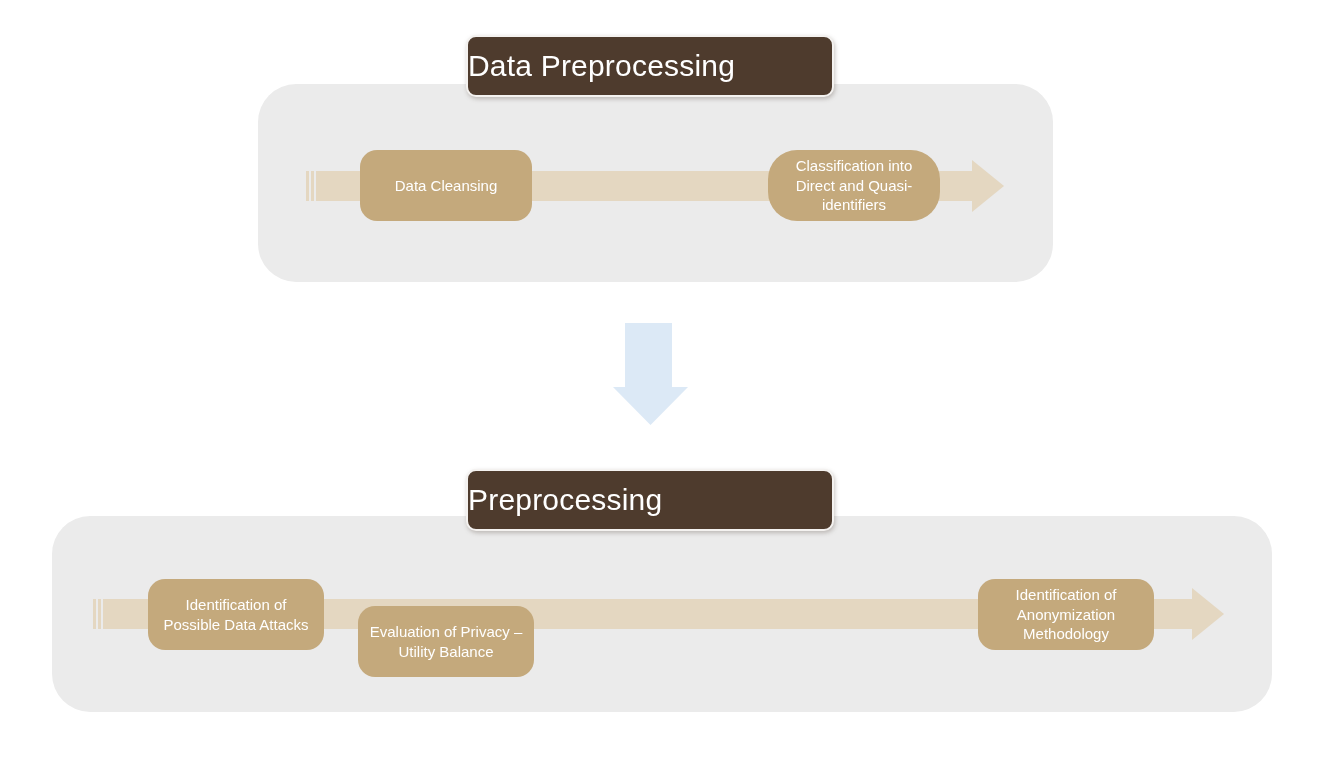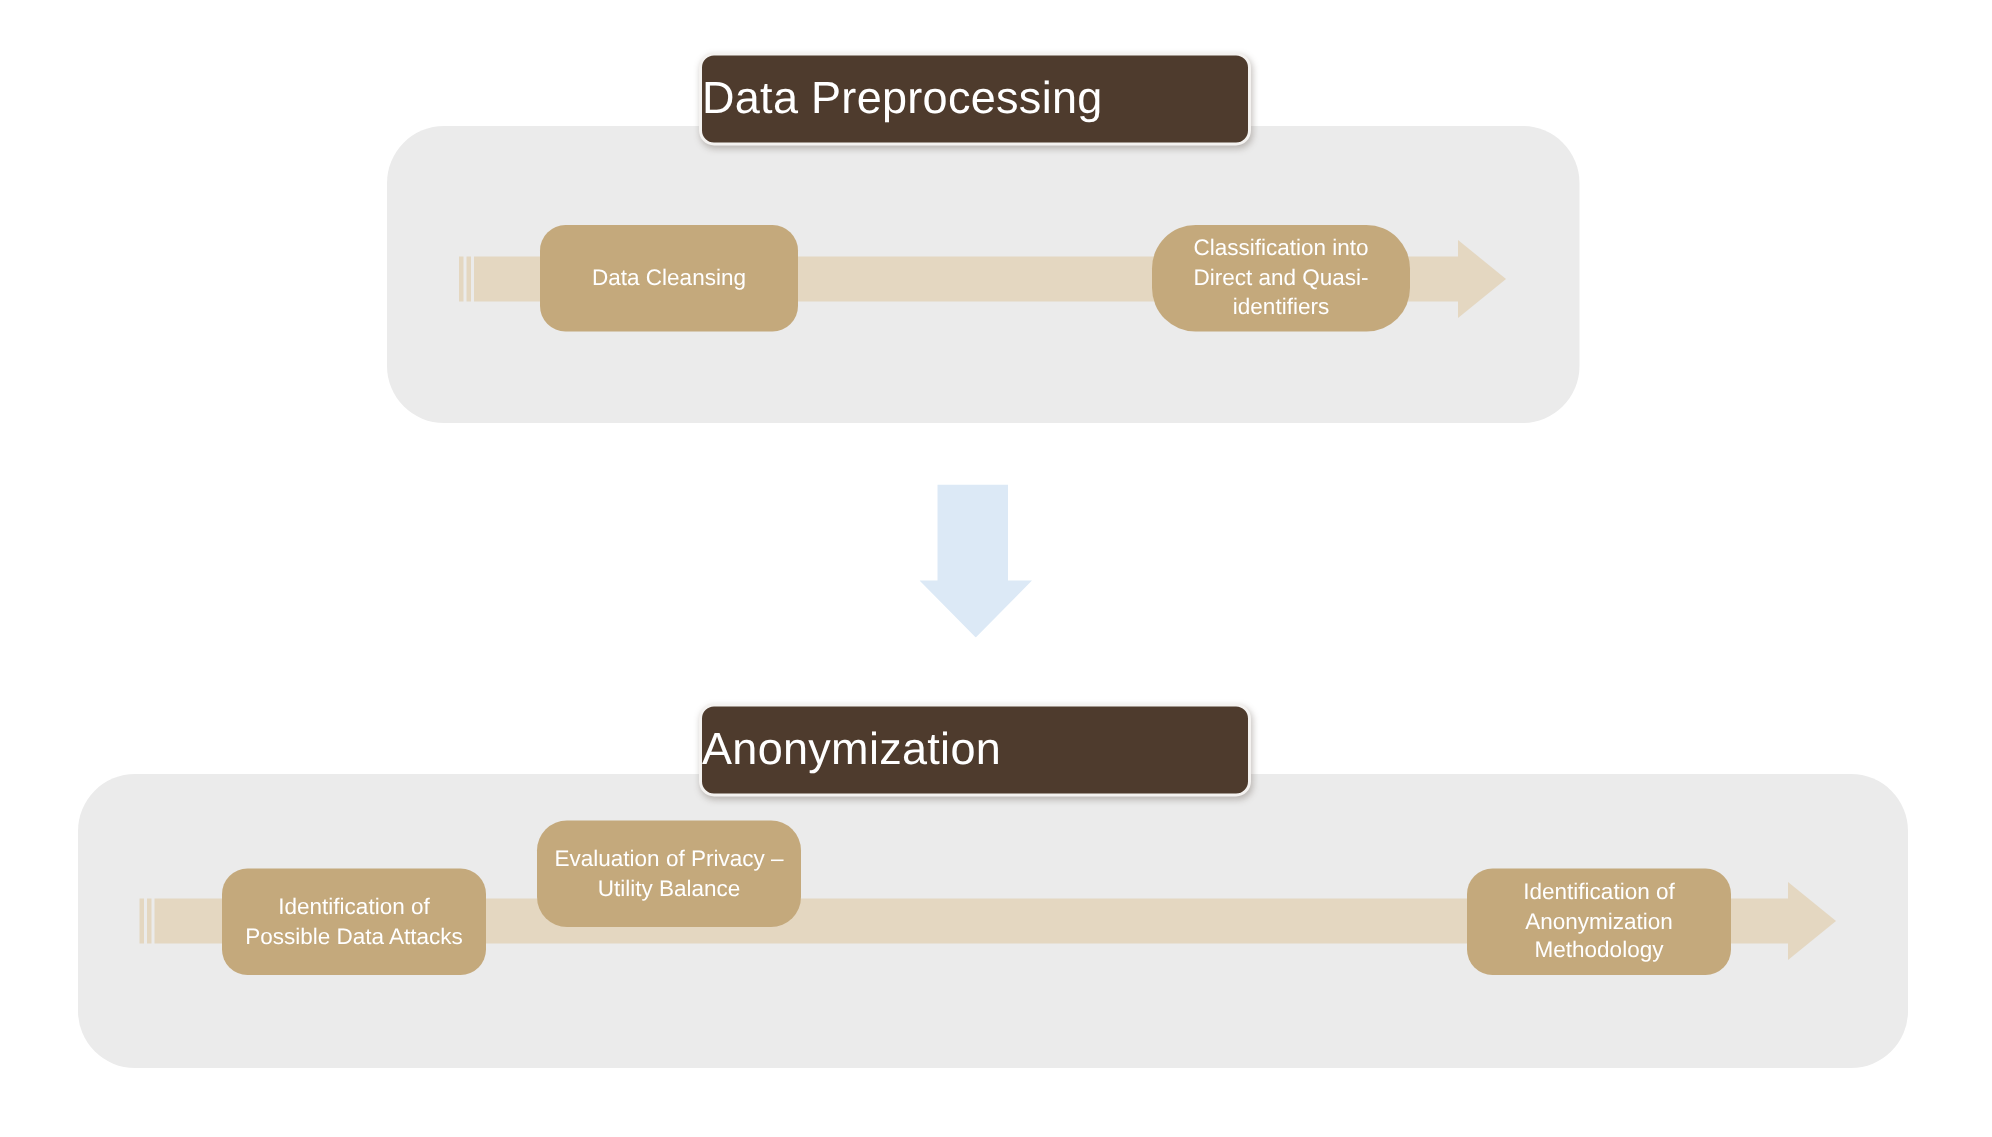--- a/index.html
+++ b/index.html
@@ -61,31 +61,31 @@
     <span>Classification into Direct and Quasi-identifiers</span>
   </div>
 
   <svg class="down-arrow" style="left:613px; top:323px;" width="75" height="102" viewBox="0 0 75 102" aria-hidden="true">
     <polygon points="12,0 59,0 59,64 75,64 37.5,102 0,64 12,64" fill="currentColor"></polygon>
   </svg>
 
   <div class="panel" style="left:52px; top:516px; width:1220px; height:196px;"></div>
 
   <div class="header" style="left:466px; top:469px; width:368px; height:62px;">
-    <span>Anonymization</span>
+    <span>Preprocessing</span>
   </div>
 
   <div class="hstripe" style="left:93px; top:599px; width:3px; height:30px;"></div>
   <div class="hstripe" style="left:98px; top:599px; width:3px; height:30px;"></div>
   <div class="hband" style="left:103px; top:599px; width:1089px; height:30px;"></div>
   <div class="hhead" style="left:1192px; top:588px;"></div>
 
   <div class="step w176" style="left:148px; top:579px;text-align:center;">
     <span>Identification of Possible Data Attacks</span>
   </div>
-  <div class="step w176" style="left:358px; top:547px;border-radius:20px;">
+  <div class="step w176" style="left:358px; top:606px;">
     <span>Evaluation of Privacy – Utility Balance</span>
   </div>
   <div class="step w176" style="left:978px; top:579px;">
     <span>Identification of Anonymization Methodology</span>
   </div>
 
 </div>
 
 </body></html>

